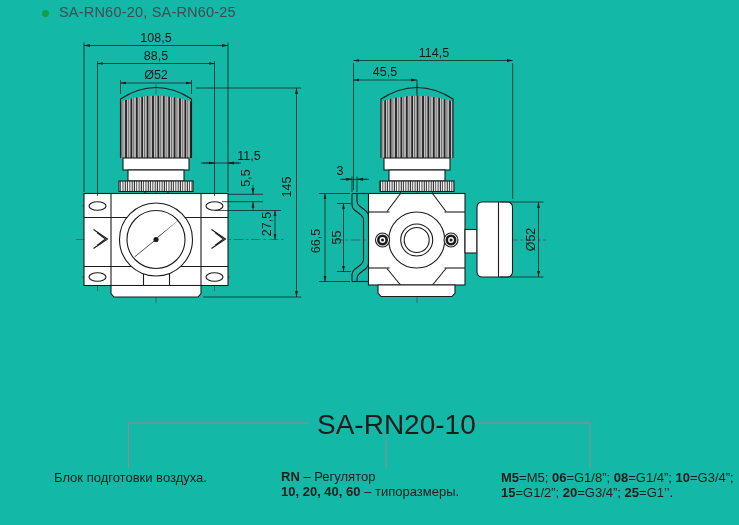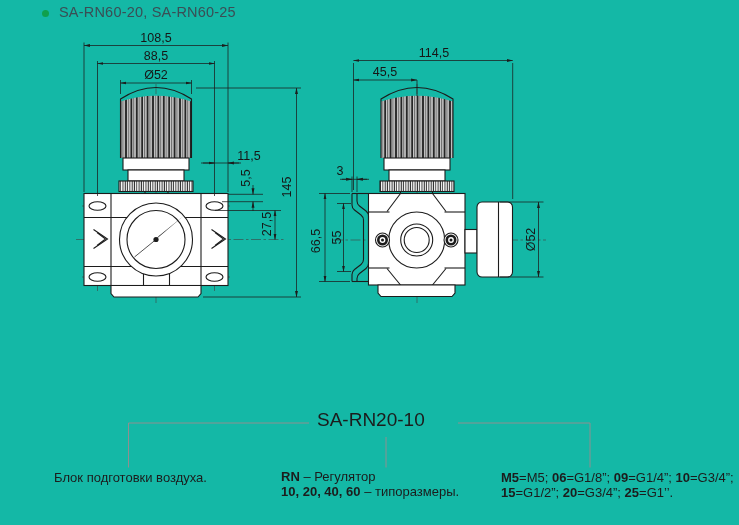--- a/index.html
+++ b/index.html
@@ -1,20 +1,20 @@
 <!DOCTYPE html>
 <html style="--bullet: #0fa04d; --hdrcol: #3a4e55;"><head>
 <meta charset="utf-8">
 <style>
 html,body{margin:0;padding:0;background:#fff}
 #page{position:relative;width:739px;height:525px;background:#14b8a6;font-family:"Liberation Sans",sans-serif;overflow:hidden}
 .bullet{position:absolute;left:42px;top:10px;width:7px;height:7px;border-radius:50%;background:var(--bullet,#0fa04d)}
 .hdr{position:absolute;left:59px;top:4px;font-size:14.5px;letter-spacing:.2px;color:var(--hdrcol,#3a4e55)}
 .heading{position:absolute;left:37px;top:351px;font-size:19px;font-weight:bold;color:#2e2e2e}
-.code{position:absolute;left:317px;top:409px;font-size:19px;color:#1c1c1c}
+.code{position:absolute;left:317px;top:409px;font-size:28px;color:#1c1c1c}
 .lbl{position:absolute;font-size:13px;color:#1c1c1c;line-height:15.2px;white-space:nowrap}
 svg{position:absolute;left:0;top:0}
 .s1{stroke:#1c1c1c;stroke-width:1.1;fill:none}
 .s1w{stroke:#1c1c1c;stroke-width:1.1;fill:#fff}
 .thin{stroke:#1c1c1c;stroke-width:.75;fill:none}
 .cl{stroke:#3f3f3f;stroke-width:.6;fill:none;stroke-dasharray:10 2.5 2.5 2.5}
 .gl{stroke:#8f8f8f;stroke-width:1;fill:none}
 .blk{fill:#1c1c1c}
 .dtx{font:12.5px "Liberation Sans",sans-serif;fill:#161616;text-anchor:middle}
 </style>
@@ -203,16 +203,16 @@
   </svg>
 
   <div class="code">SA-RN20-10</div>
 
   <div class="lbl" style="left:54px;top:470px">Блок подготовки воздуха.</div>
   <div class="lbl" style="left:281px;top:469px">
     <div><span style="font-weight: bold; margin-top: 11px;">RN</span><span> – Регулятор</span></div>
     <div><span style="font-weight: bold;">10, 20, 40, 60</span><span> – типоразмеры.</span></div>
   </div>
   <div class="lbl" style="left:501px;top:470px">
-    <div><span style="font-weight: bold; margin-top: 17px;">M5</span><span>=M5; </span><span style="font-weight: bold;">06</span><span>=G1/8”; </span><span style="font-weight: bold;">09</span><span>=G1/4”; </span><span style="font-weight: bold;">10</span><span>=G3/4”;</span></div>
+    <div><span style="font-weight: bold; margin-top: 17px;">M5</span><span>=M5; </span><span style="font-weight: bold;">06</span><span>=G1/8”; </span><span style="font-weight: bold;">08</span><span>=G1/4”; </span><span style="font-weight: bold;">10</span><span>=G3/4”;</span></div>
     <div><span style="font-weight: bold;">15</span><span>=G1/2”; </span><span style="font-weight: bold;">20</span><span>=G3/4”; </span><span style="font-weight: bold;">25</span><span>=G1’’.</span></div>
   </div>
 </div>
 
 </body></html>

